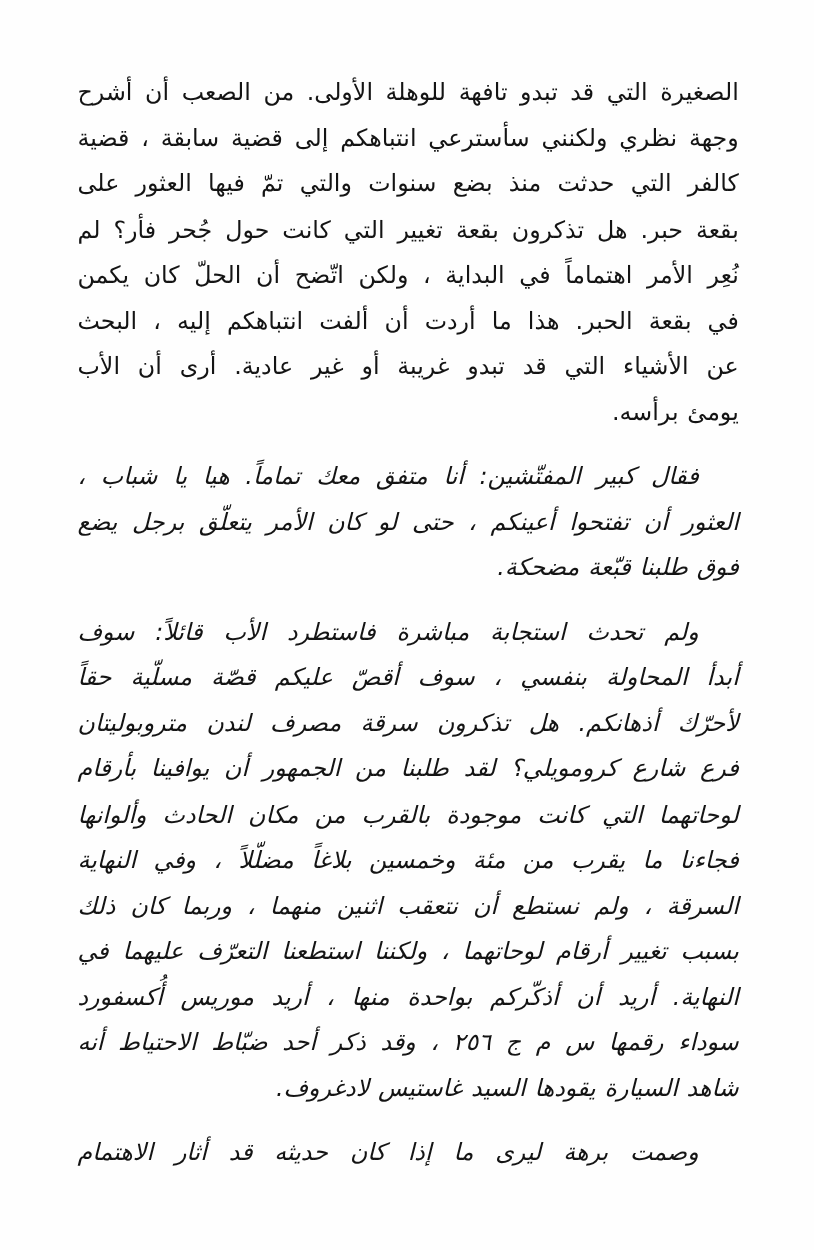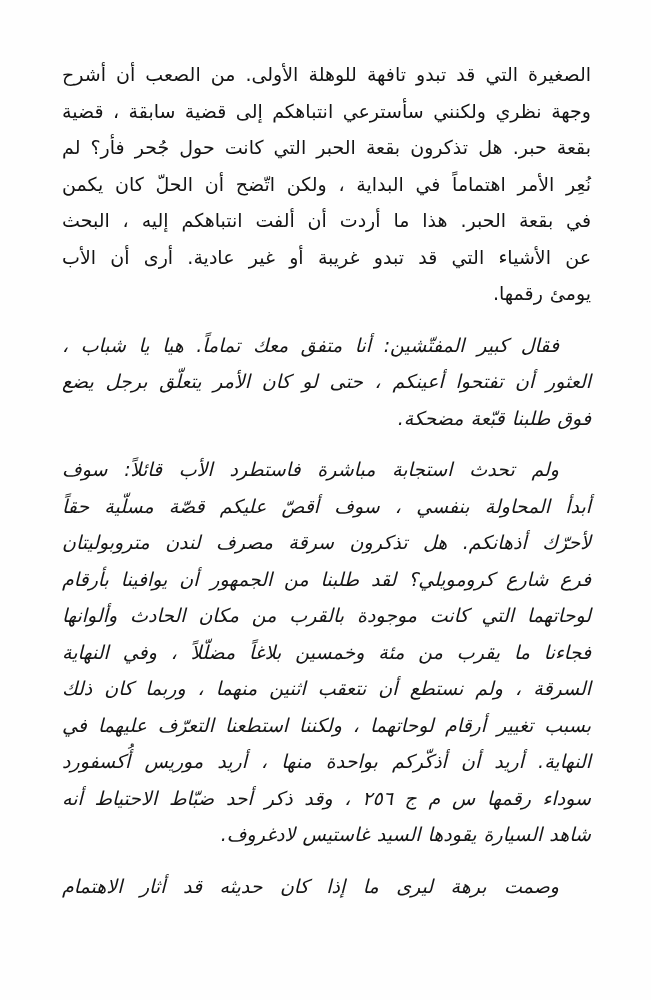--- a/index.html
+++ b/index.html
@@ -47,25 +47,26 @@
 </style>
 </head>
 <body>
 
 <div class="page">
   <div class="textblock">
 
     <div class="paragraph">
       <div class="line">الصغيرة التي قد تبدو تافهة للوهلة الأولى. من الصعب أن أشرح</div>
       <div class="line">وجهة نظري ولكنني سأسترعي انتباهكم إلى قضية سابقة ، قضية</div>
-      <div class="line">بقعة حبر. هل تذكرون بقعة الحبر التي كانت حول جُحر فأر؟ لم</div>
+      <div class="line">كالفر التي حدثت منذ بضع سنوات والتي تمّ فيها العثور على</div>
+      <div class="line">بقعة حبر. هل تذكرون بقعة تغيير التي كانت حول جُحر فأر؟ لم</div>
       <div class="line">نُعِر الأمر اهتماماً في البداية ، ولكن اتّضح أن الحلّ كان يكمن</div>
       <div class="line">في بقعة الحبر. هذا ما أردت أن ألفت انتباهكم إليه ، البحث</div>
       <div class="line">عن الأشياء التي قد تبدو غريبة أو غير عادية. أرى أن الأب</div>
-      <div class="line end">يومئ رقمها.</div>
+      <div class="line end">يومئ برأسه.</div>
     </div>
 
     <div class="paragraph">
       <div class="line indent">فقال كبير المفتّشين: أنا متفق معك تماماً. هيا يا شباب ،</div>
       <div class="line">العثور أن تفتحوا أعينكم ، حتى لو كان الأمر يتعلّق برجل يضع</div>
       <div class="line end">فوق طلبنا قبّعة مضحكة.</div>
     </div>
 
     <div class="paragraph">
       <div class="line indent">ولم تحدث استجابة مباشرة فاستطرد الأب قائلاً: سوف</div>

